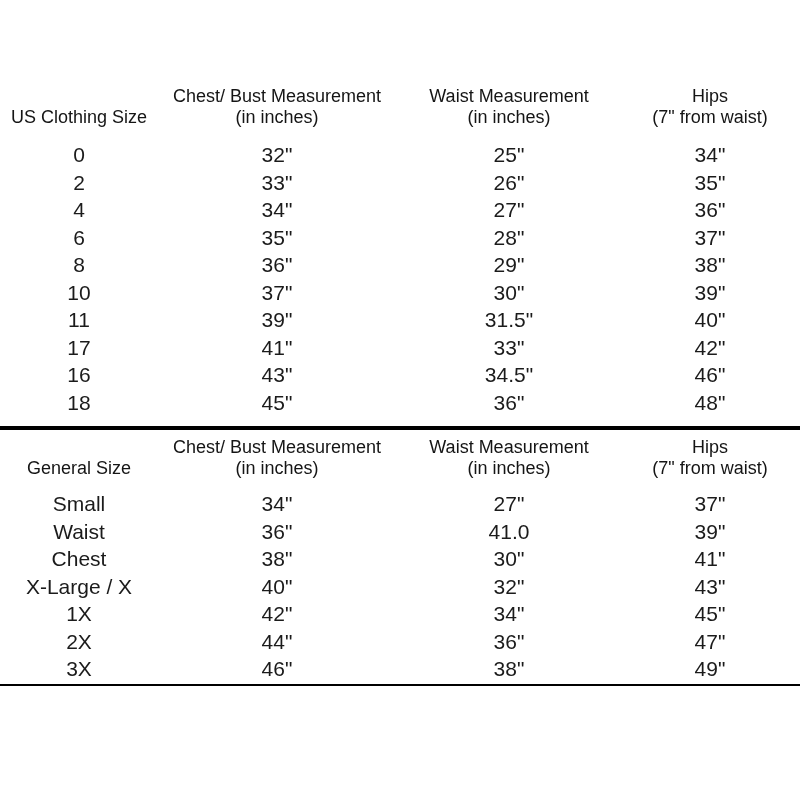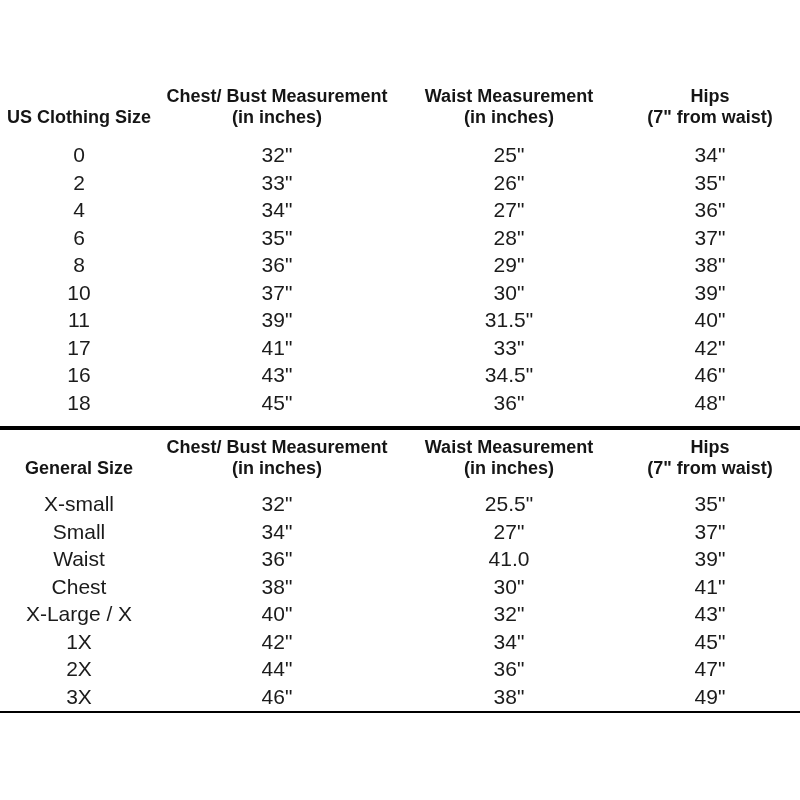--- a/index.html
+++ b/index.html
@@ -25,21 +25,21 @@
     width: 798px;
   }
   col.c1 { width: 158px; }
   col.c2 { width: 238px; }
   col.c3 { width: 226px; }
   col.c4 { width: 176px; }
   th {
     vertical-align: bottom;
     text-align: center;
     font-size: 18px;
-    font-weight: bold;
+    font-weight: normal;
     line-height: 21px;
     padding: 0 0 13px 0;
     color: #151515;
   }
   th .h-label, th .h-sub { display: block; }
   td {
     text-align: center;
     font-size: 21px;
     font-weight: normal;
     line-height: 27.5px;
@@ -183,26 +183,20 @@
           <span class="h-sub">(in inches)</span>
         </th>
         <th>
           <span class="h-label">Hips</span>
           <span class="h-sub">(7" from waist)</span>
         </th>
       </tr>
     </thead>
     <tbody id="tbody-1">
         <tr>
-          <td>X-small</td>
-          <td>32"</td>
-          <td>25.5"</td>
-          <td>35"</td>
-        </tr>
-        <tr>
           <td>Small</td>
           <td>34"</td>
           <td>27"</td>
           <td>37"</td>
         </tr>
         <tr>
           <td>Waist</td>
           <td>36"</td>
           <td>41.0</td>
           <td>39"</td>

